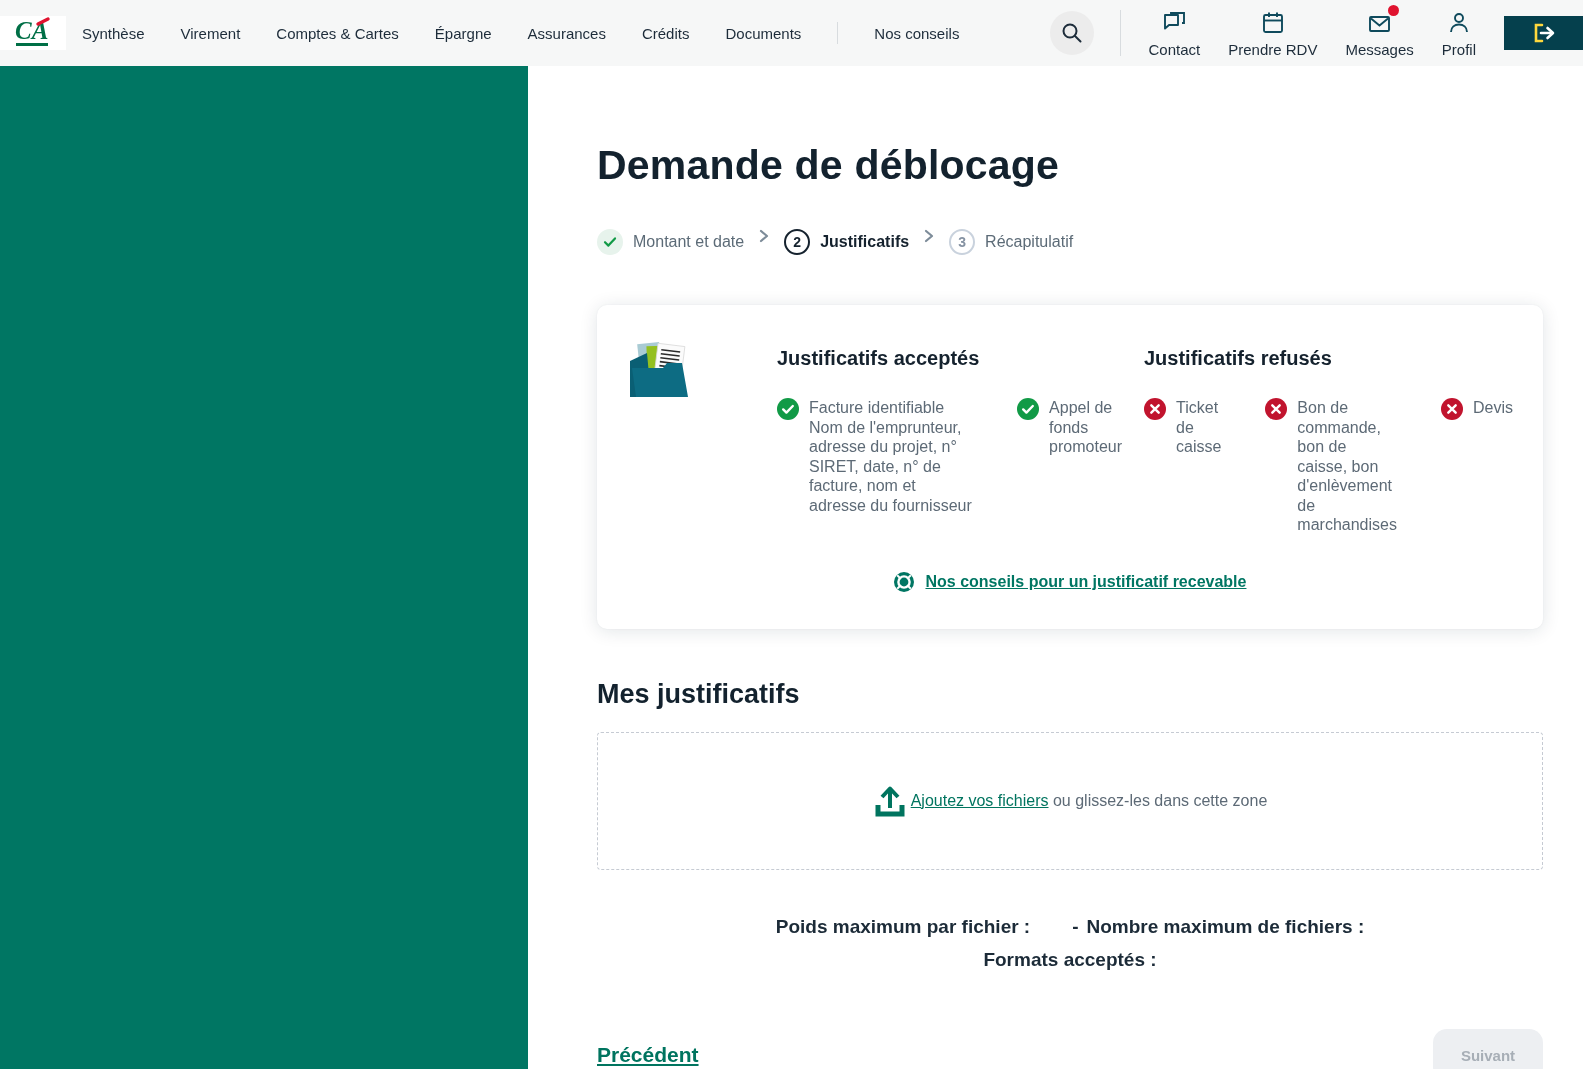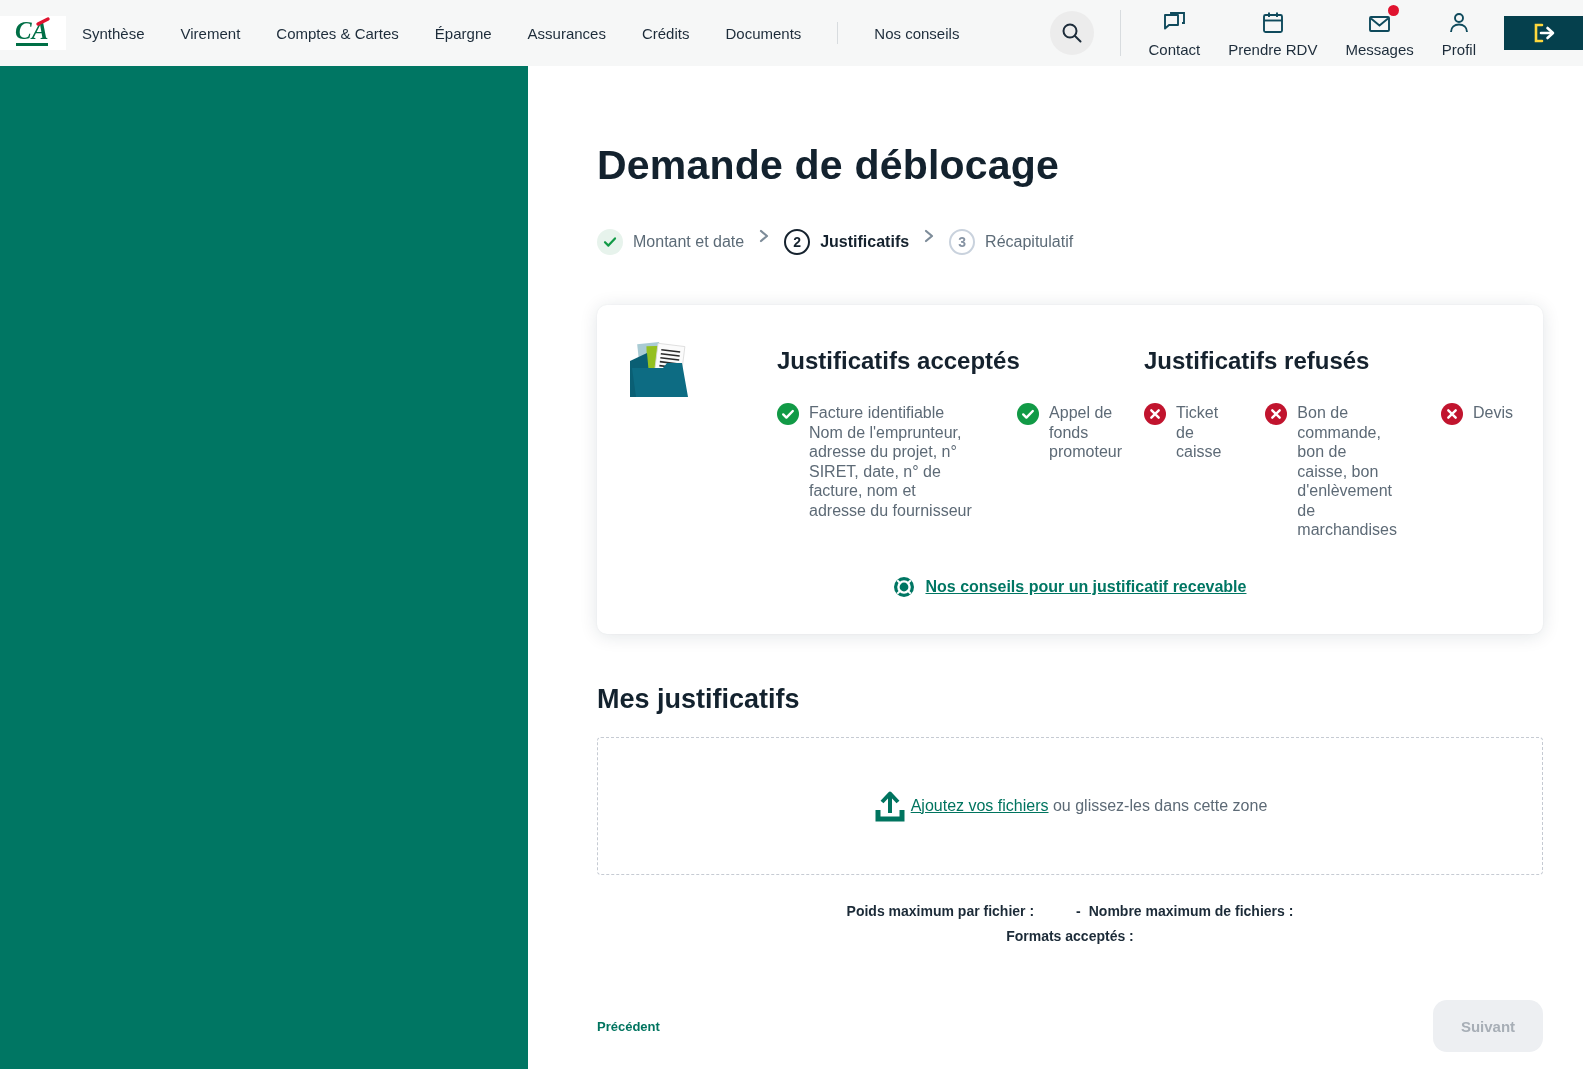--- a/index.html
+++ b/index.html
@@ -40,38 +40,38 @@
   .step-label-muted { color:#5c6b77; }
   .step-label-current { color:#15222e; font-weight:700; }
 
   .card { margin-top:50px; background:#fff; border-radius:10px;
     box-shadow:0 2px 18px rgba(20,40,60,.12), 0 0 2px rgba(20,40,60,.06);
     padding:26px 30px 36px; }
   .card-cols { display:flex; }
   .folder { width:66px; flex:none; margin-top:4px; }
   .col-accepted { margin-left:84px; width:345px; }
   .col-refused { margin-left:22px; flex:1; }
-  .col-title { font-size:24px; font-weight:800; color:#15222e; margin:16px 0 28px; }
+  .col-title { font-size:20px; font-weight:800; color:#15222e; margin:16px 0 28px; }
   .jlist { display:flex; flex-direction:row; gap:44px; }
   .jitem { display:flex; gap:10px; font-size:16px; color:#5d6a76; line-height:1.22; }
   .jitem svg { flex:none; margin-top:0; }
   .advice { display:flex; align-items:center; justify-content:center; gap:10px; margin-top:36px; }
   .advice-link { color:#007663; font-weight:700; text-decoration:underline; font-size:16px; cursor:pointer; }
 
   .section-title { margin-top:50px; font-size:27px; font-weight:800; color:#13222e; }
 
   .dropzone { margin-top:22px; height:138px; border:1px dashed #c6cbd3; border-radius:4px;
     display:flex; align-items:center; justify-content:center; gap:4px; font-size:16px; color:#5d6a76; cursor:pointer; }
   .add-link { color:#00745f; text-decoration:underline; cursor:pointer; }
 
-  .limits { margin-top:24px; text-align:center; font-size:14px; font-weight:700; color:#1c2b38; line-height:1.78; }
+  .limits { margin-top:40px; text-align:center; font-size:19px; font-weight:700; color:#1c2b38; line-height:1.78; }
   .limits .gap-sep { margin:0 8px 0 42px; }
 
   .footer-row { display:flex; justify-content:space-between; align-items:center; margin-top:52px; }
-  .prev-link { color:#00745f; font-weight:700; font-size:13px; cursor:pointer; }
+  .prev-link { color:#00745f; font-weight:700; text-decoration:underline; font-size:21px; cursor:pointer; }
   .next-btn { width:110px; height:52px; border:none; border-radius:14px; background:#edeff2;
     color:#a7aeb6; font-weight:700; font-size:15px; font-family:"Liberation Sans", sans-serif; }
 </style>
 </head>
 <body>
 
 <div class="header">
   <div class="logo-box">
     <svg width="38" height="34" viewBox="0 0 38 34">
       <text x="1" y="23" font-family="Liberation Serif, serif" font-style="italic" font-weight="bold" font-size="25" fill="#006f46">CA</text>

